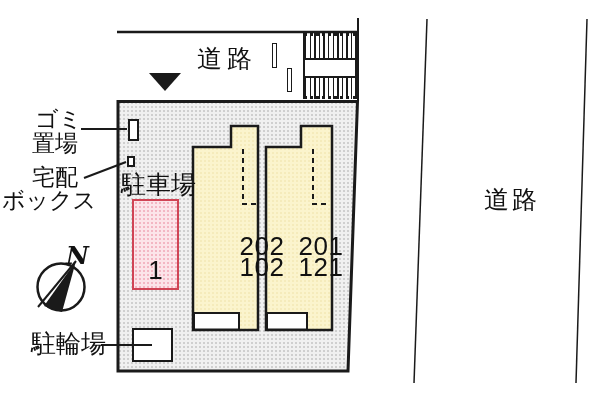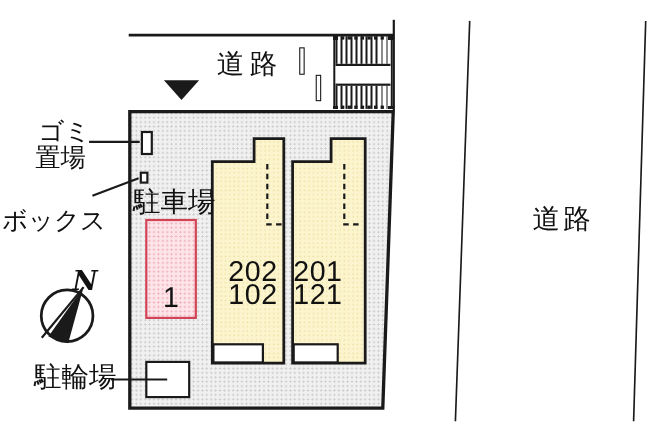--- a/index.html
+++ b/index.html
@@ -46,21 +46,21 @@
   .lbl-road-top{left:197px;top:45px;font-size:25px;letter-spacing:5px;}
   .lbl-road-right{left:484px;top:186px;font-size:25px;letter-spacing:3px;}
   .lbl-gomi1{left:35px;top:107px;font-size:23px;}
   .lbl-gomi2{left:32px;top:131px;font-size:23px;}
   .lbl-takuhai{left:32px;top:165px;font-size:23px;}
   .lbl-box{left:2px;top:188px;font-size:23px;}
   .lbl-chushajo{left:121px;top:171px;font-size:25px;}
   .lbl-churinjo{left:31px;top:330px;font-size:25px;}
   .lbl-north{left:66px;top:243px;font-size:25px;font-style:italic;font-weight:bold;
     font-family:"DejaVu Serif","Liberation Serif",serif;}
-  .unit-text{z-index:5;text-align:center;font-size:26px;line-height:20.5px;letter-spacing:0.5px;}
+  .unit-text{z-index:5;text-align:center;font-size:26px;line-height:20.5px;letter-spacing:0.5px;padding-left:32px;}
   .unit-text-left{left:191px;top:236px;width:78px;}
   .unit-text-right{left:258px;top:236px;width:62px;}
 </style>
 </head>
 <body>
 
 <div class="canvas">
 
   <div class="abs site-fill"></div>
 
@@ -117,20 +117,21 @@
   </div>
 
   <div class="abs bike-rect"></div>
 
   <div class="abs lbl lbl-road-top">道路</div>
   <div class="abs lbl lbl-road-right">道路</div>
 
   <div class="abs lbl lbl-gomi1">ゴミ</div>
   <div class="abs lbl lbl-gomi2">置場</div>
 
+  <div class="abs lbl lbl-takuhai">宅配</div>
   <div class="abs lbl lbl-chushajo">駐車場</div>
 
   <div class="abs lbl lbl-box">ボックス</div>
   <div class="abs lbl lbl-churinjo">駐輪場</div>
 
   <div class="abs lbl lbl-north">N</div>
 
   <div class="abs unit-text unit-text-left">
     <div>202</div>
     <div>102</div>

